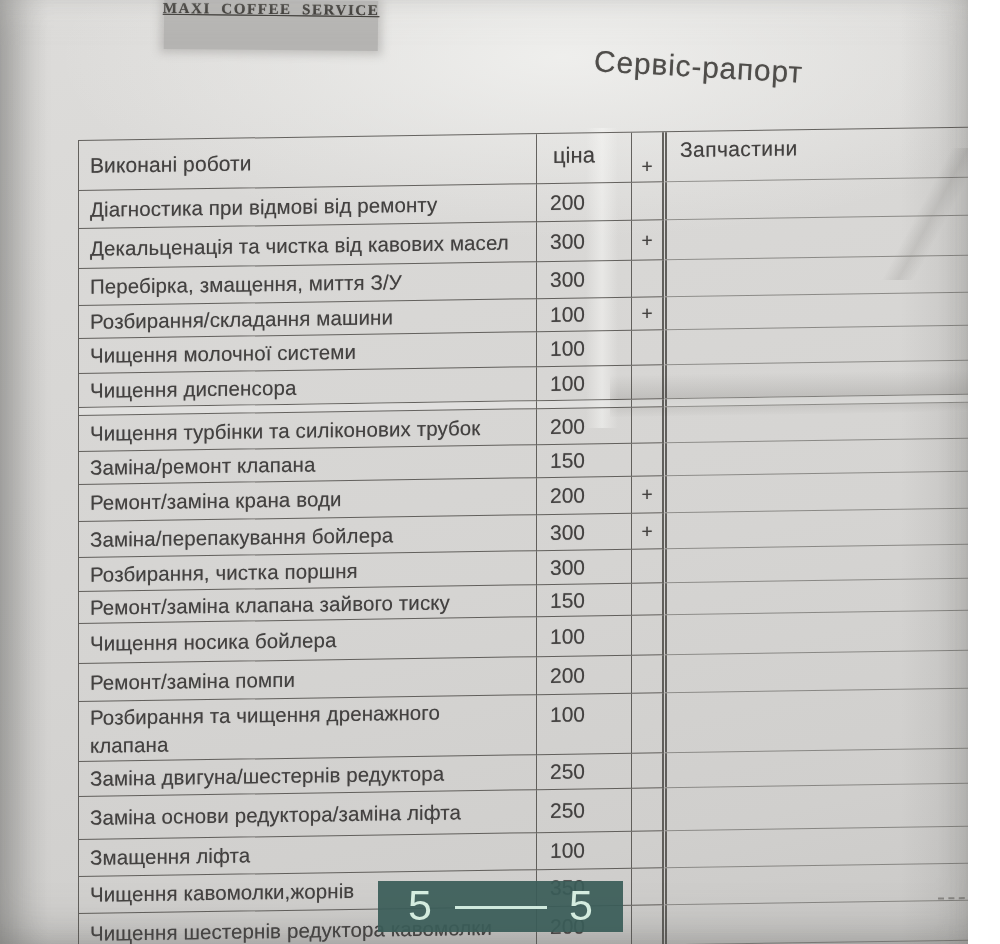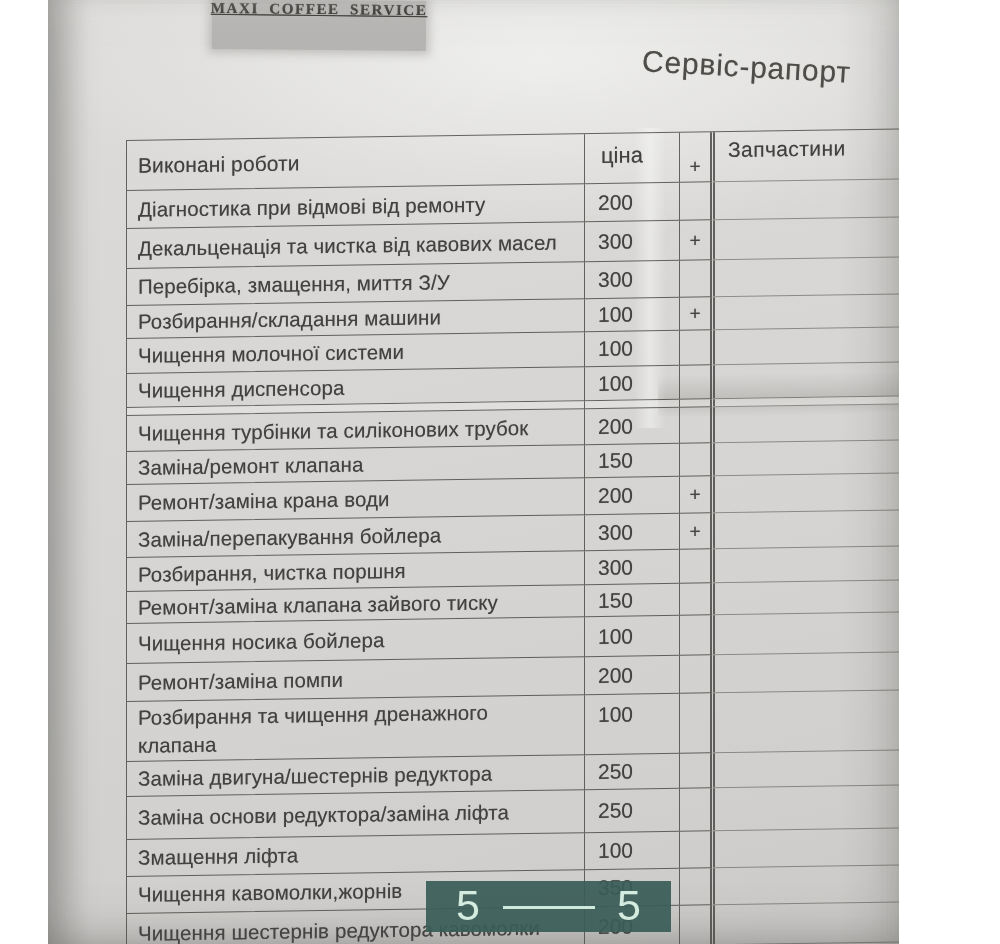--- a/index.html
+++ b/index.html
@@ -1,23 +1,22 @@
 <!DOCTYPE html>
 <html><head>
 <meta charset="utf-8">
 <style>
   html,body{margin:0;padding:0;}
   body{width:1000px;height:944px;overflow:hidden;font-family:"Liberation Sans",sans-serif;}
   .photo{
-    position:relative;width:851px;height:944px;overflow:hidden;
+    position:relative;width:968px;height:944px;overflow:hidden;
     background:
       linear-gradient(to right, rgba(100,100,98,0.22), rgba(100,100,98,0) 5%, rgba(100,100,98,0) 93%, rgba(110,110,108,0.16) 100%),
       radial-gradient(ellipse 720px 260px at 58% 6%, rgba(242,242,240,0.85), rgba(242,242,240,0) 70%),
       linear-gradient(168deg,#dddcda 0%,#d8d7d5 35%,#d5d4d2 60%,#d0cfcd 85%,#cac9c7 100%);
-    margin-left: 48px;
   }
   .vignette{position:absolute;inset:0;pointer-events:none;z-index:6;
     box-shadow: inset 26px 0 38px -18px rgba(88,88,86,0.40),
                 inset -14px 0 30px -16px rgba(96,96,94,0.28),
                 inset 0 -34px 50px -28px rgba(92,92,90,0.35),
                 inset 0 26px 40px -30px rgba(250,250,248,0.5);}
   .crease-band{position:absolute;left:610px;top:372px;width:390px;height:42px;z-index:0;
     background:linear-gradient(to bottom, rgba(130,128,124,0) 0%, rgba(130,128,124,0.28) 60%, rgba(205,204,202,0.20) 100%);
     transform:skewY(-0.85deg);}
   .fold-v{position:absolute;left:586px;top:128px;width:32px;height:300px;z-index:0;

